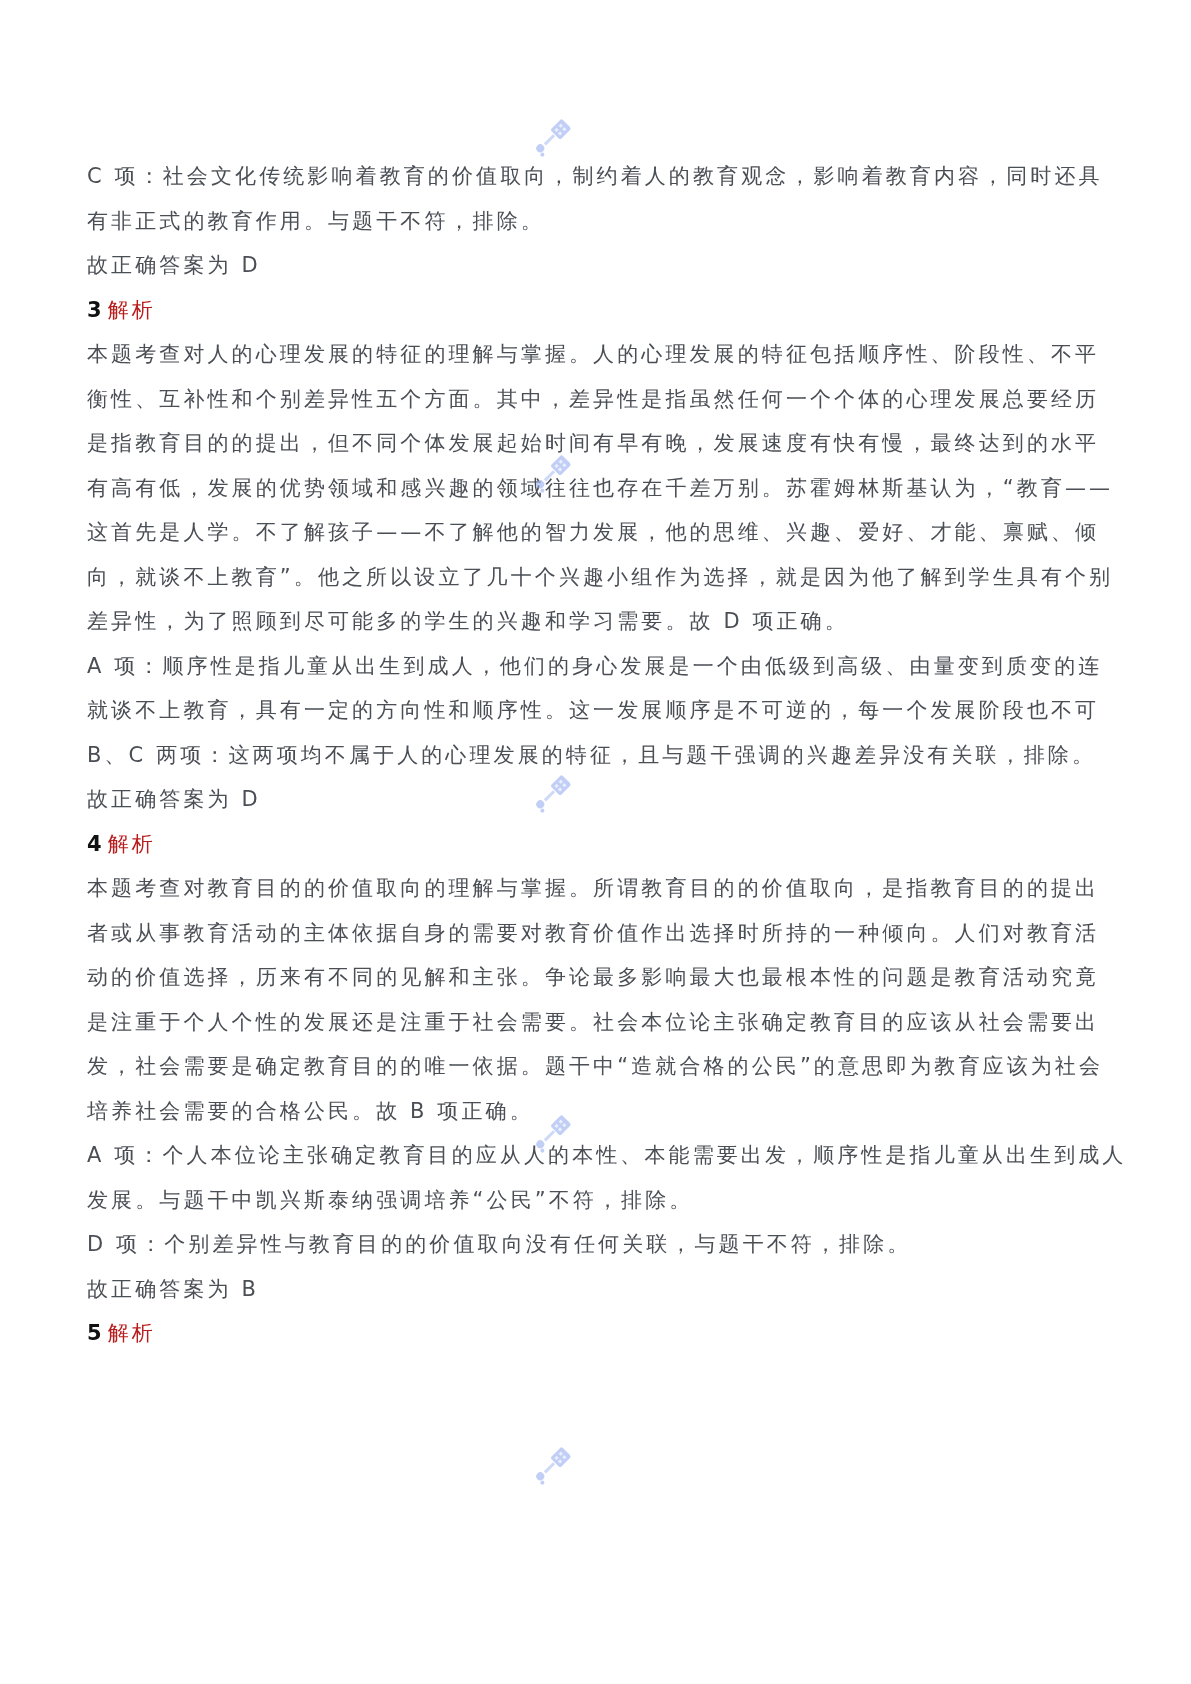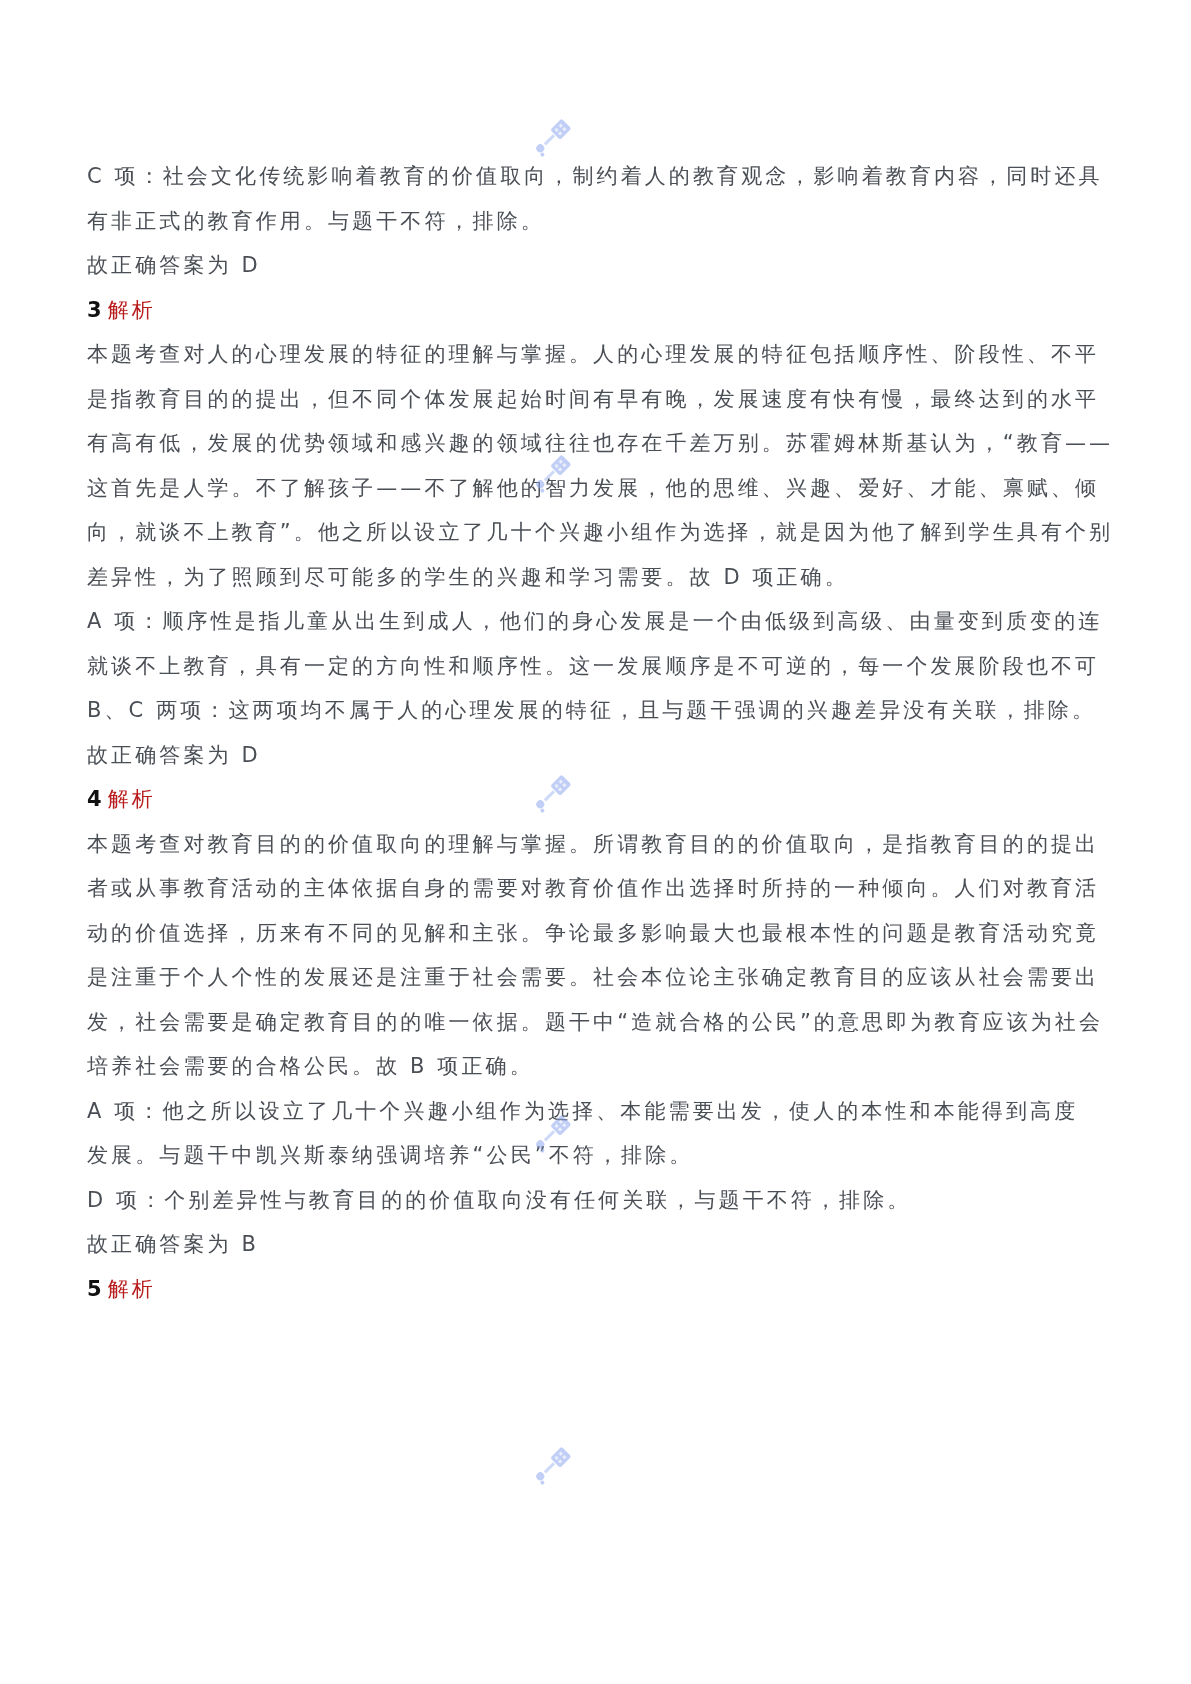--- a/index.html
+++ b/index.html
@@ -50,37 +50,38 @@
   </style>
 </head>
 <body>
 
 <div class="page" id="page">
     <div class="line">C 项：社会文化传统影响着教育的价值取向，制约着人的教育观念，影响着教育内容，同时还具</div>
     <div class="line">有非正式的教育作用。与题干不符，排除。</div>
     <div class="line">故正确答案为 D</div>
     <div class="line heading"><span class="num">3</span><span class="htext">解析</span></div>
     <div class="line">本题考查对人的心理发展的特征的理解与掌握。人的心理发展的特征包括顺序性、阶段性、不平</div>
+    <div class="line">衡性、互补性和个别差异性五个方面。其中，差异性是指虽然任何一个个体的心理发展总要经历</div>
     <div class="line">是指教育目的的提出，但不同个体发展起始时间有早有晚，发展速度有快有慢，最终达到的水平</div>
     <div class="line">有高有低，发展的优势领域和感兴趣的领域往往也存在千差万别。苏霍姆林斯基认为，“教育——</div>
     <div class="line">这首先是人学。不了解孩子——不了解他的智力发展，他的思维、兴趣、爱好、才能、禀赋、倾</div>
     <div class="line">向，就谈不上教育”。他之所以设立了几十个兴趣小组作为选择，就是因为他了解到学生具有个别</div>
     <div class="line">差异性，为了照顾到尽可能多的学生的兴趣和学习需要。故 D 项正确。</div>
     <div class="line">A 项：顺序性是指儿童从出生到成人，他们的身心发展是一个由低级到高级、由量变到质变的连</div>
     <div class="line">就谈不上教育，具有一定的方向性和顺序性。这一发展顺序是不可逆的，每一个发展阶段也不可</div>
     <div class="line">B、C 两项：这两项均不属于人的心理发展的特征，且与题干强调的兴趣差异没有关联，排除。</div>
     <div class="line">故正确答案为 D</div>
     <div class="line heading"><span class="num">4</span><span class="htext">解析</span></div>
     <div class="line">本题考查对教育目的的价值取向的理解与掌握。所谓教育目的的价值取向，是指教育目的的提出</div>
     <div class="line">者或从事教育活动的主体依据自身的需要对教育价值作出选择时所持的一种倾向。人们对教育活</div>
     <div class="line">动的价值选择，历来有不同的见解和主张。争论最多影响最大也最根本性的问题是教育活动究竟</div>
     <div class="line">是注重于个人个性的发展还是注重于社会需要。社会本位论主张确定教育目的应该从社会需要出</div>
     <div class="line">发，社会需要是确定教育目的的唯一依据。题干中“造就合格的公民”的意思即为教育应该为社会</div>
     <div class="line">培养社会需要的合格公民。故 B 项正确。</div>
-    <div class="line">A 项：他之所以设立了几十个兴趣小组作为选择、本能需要出发，使人的本性和本能得到高度</div>
+    <div class="line">A 项：个人本位论主张确定教育目的应从人的本性、本能需要出发，顺序性是指儿童从出生到成人</div>
     <div class="line">发展。与题干中凯兴斯泰纳强调培养“公民”不符，排除。</div>
     <div class="line">D 项：个别差异性与教育目的的价值取向没有任何关联，与题干不符，排除。</div>
     <div class="line">故正确答案为 B</div>
     <div class="line heading"><span class="num">5</span><span class="htext">解析</span></div>
   </div>
 <div id="wm-layer">
     <div class="watermark" style="left: 528px; top: 112px;"><svg width="50" height="50" viewBox="0 0 50 50">
         <g transform="rotate(-45 25 25)">
           <rect x="28" y="18" width="16" height="14" rx="2" fill="#8fa9ef"></rect>
           <rect x="31" y="21" width="3" height="3" fill="#ffffff" opacity="0.7"></rect>

